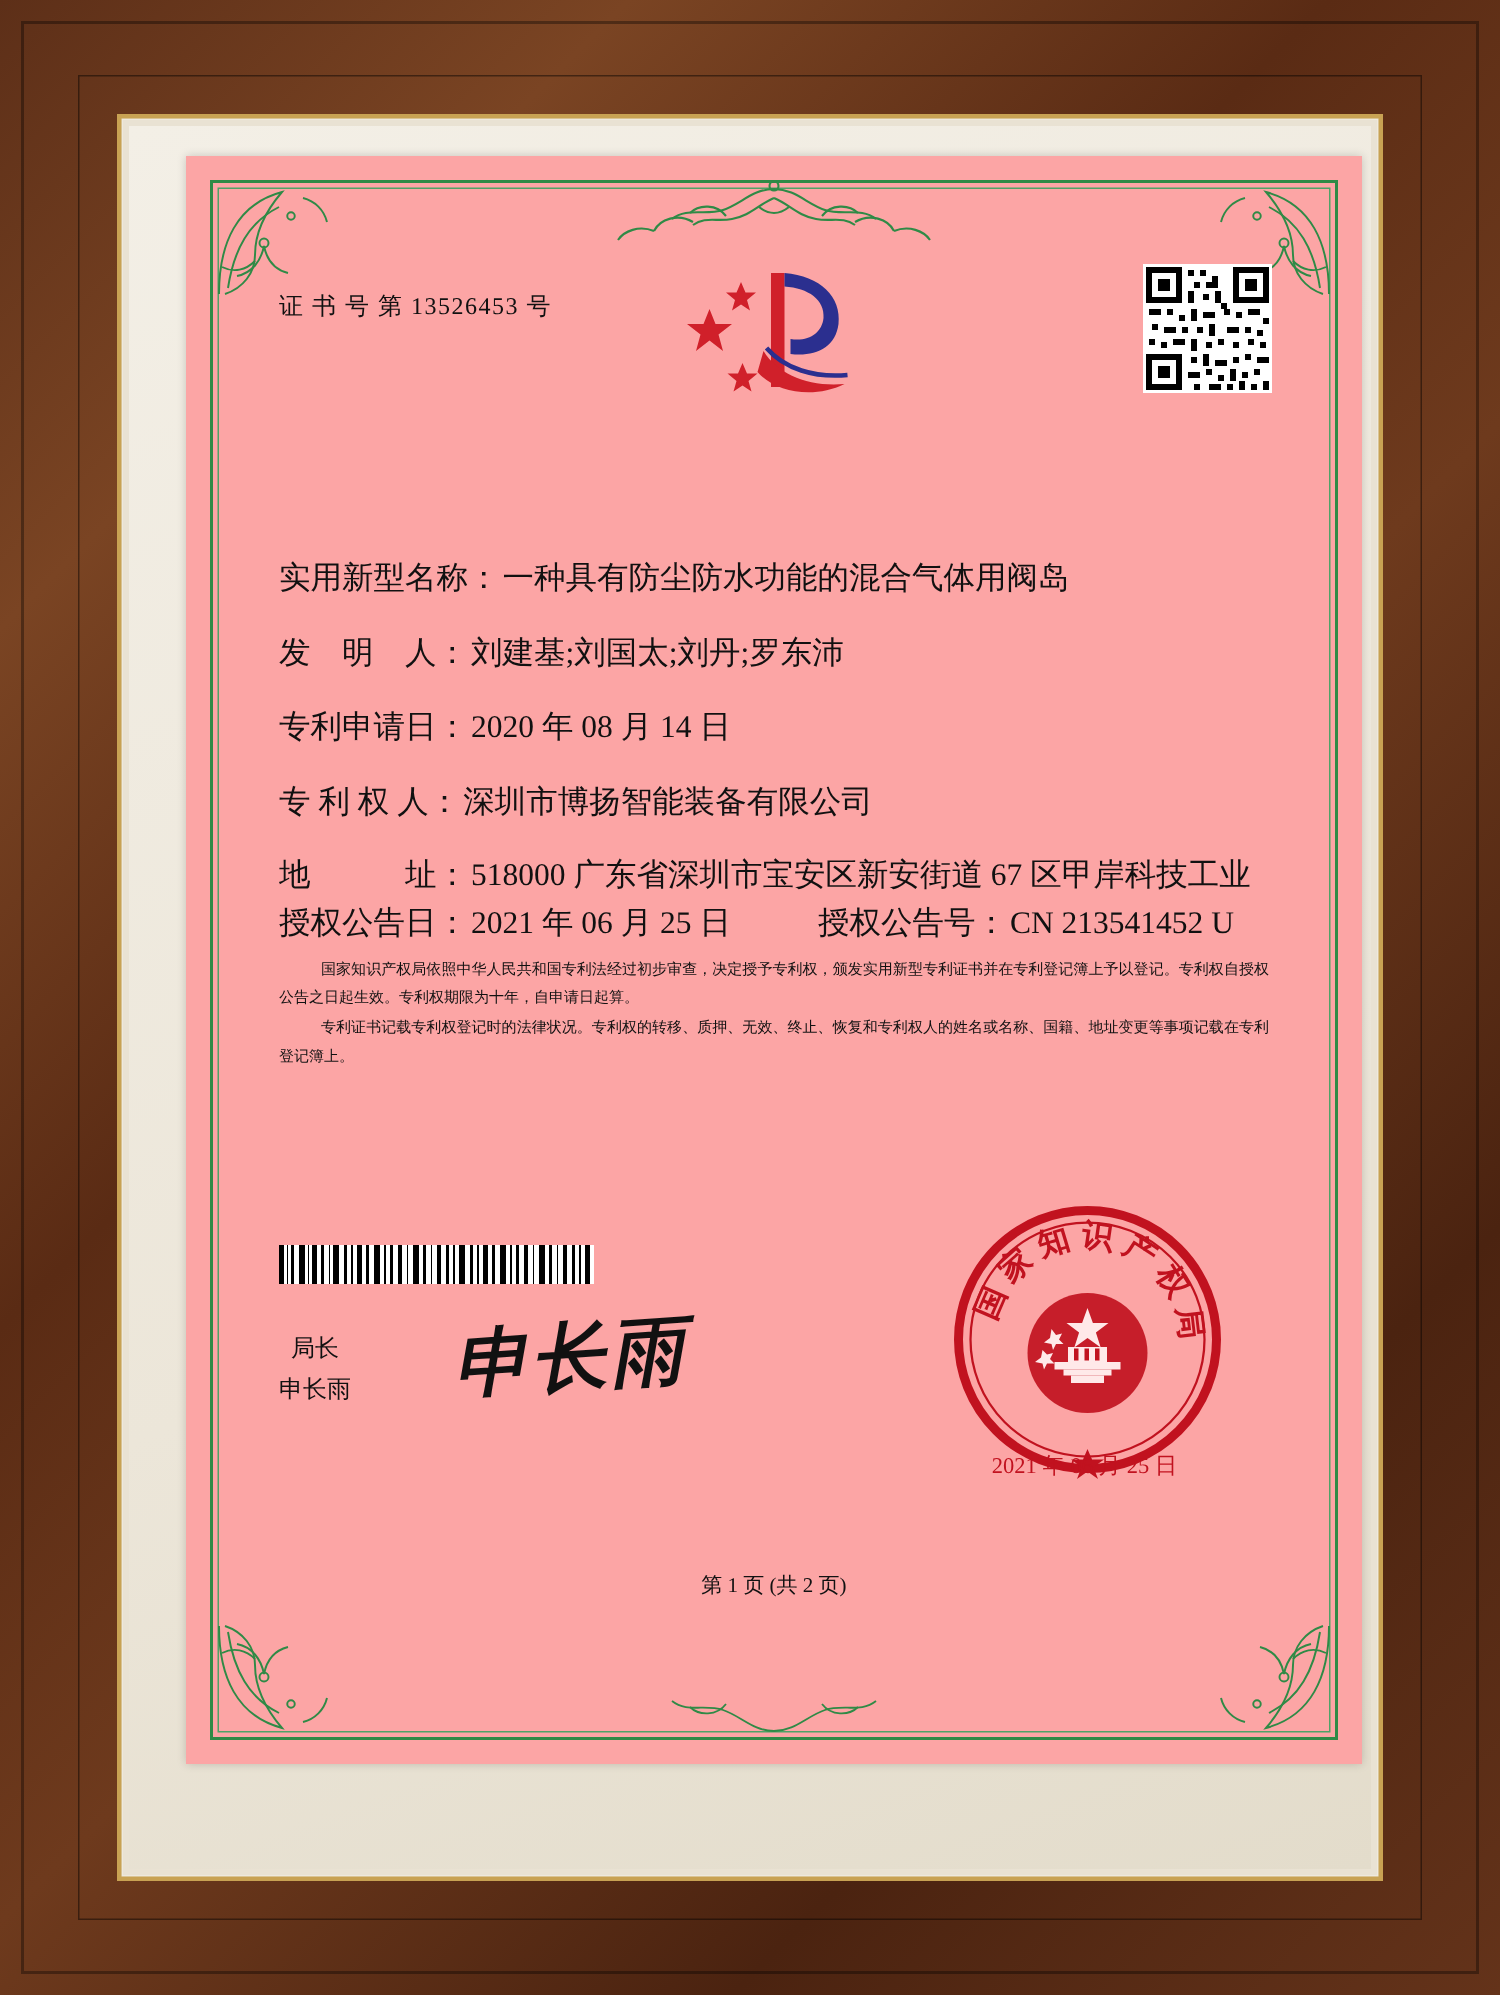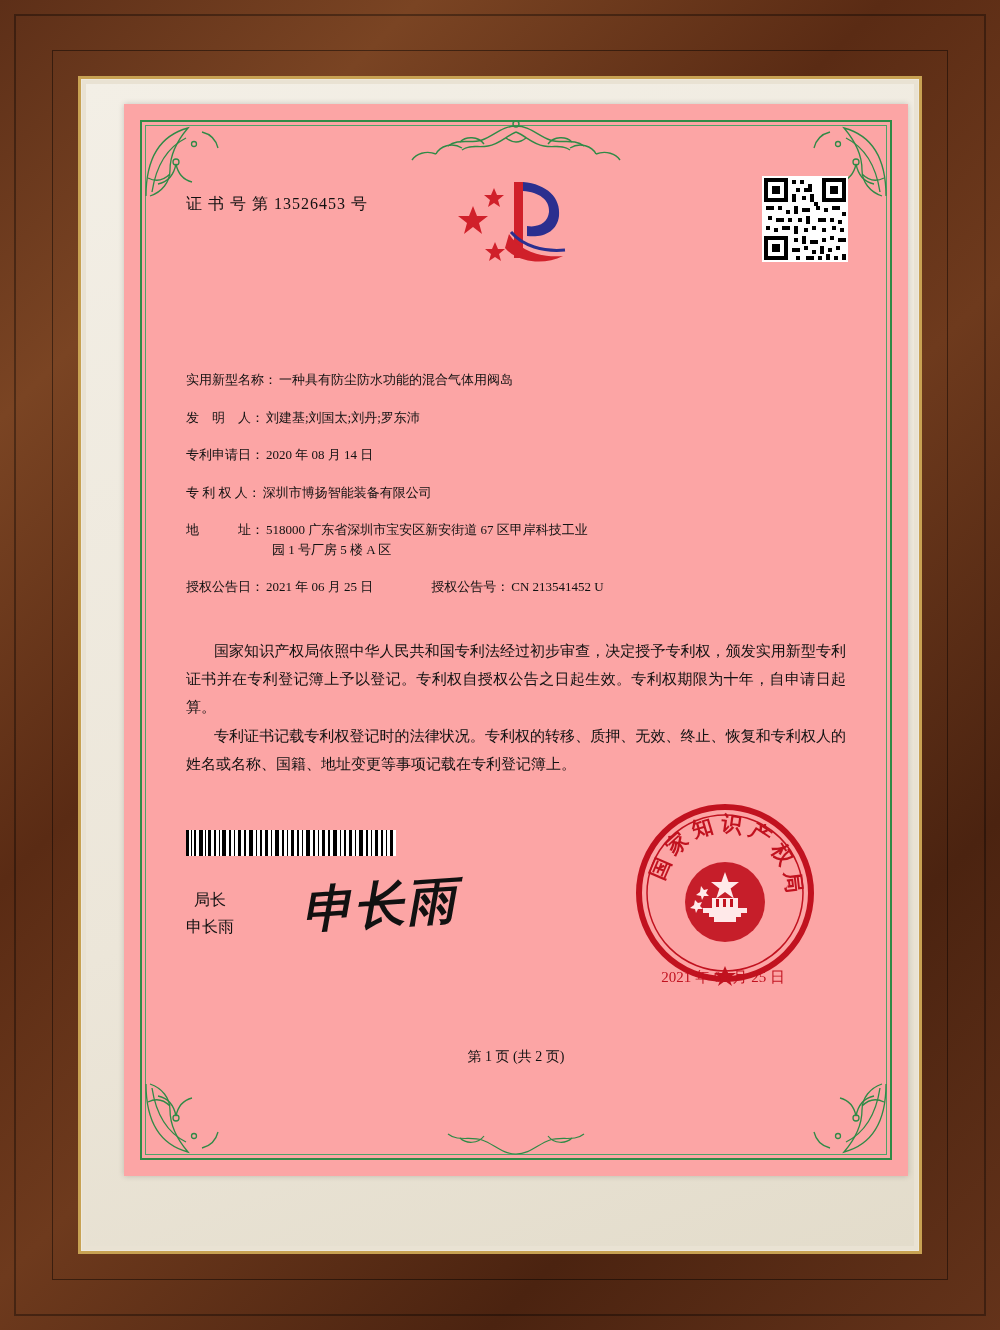--- a/index.html
+++ b/index.html
@@ -73,32 +73,32 @@
   .logo{position:absolute;left:50%;top:4px;transform:translateX(-50%);width:130px;height:96px;}
   .qr{position:absolute;right:2px;top:8px;width:86px;height:86px;}
 
   .title{
     position:absolute;left:0;top:118px;width:100%;
     text-align:center;
     font-family:"DejaVu Sans", sans-serif;
     font-weight:bold;font-size:44px;letter-spacing:4px;color:#000;
   }
 
-  .fields{position:absolute;left:4px;top:202px;width:660px;font-family:"Liberation Serif", serif;font-size:13px;color:#111;}
+  .fields{position:absolute;left:4px;top:202px;width:660px;font-family:"Liberation Serif", serif;font-size:21px;color:#111;}
   .row{display:flex;margin-bottom:18px;line-height:1.5;}
   .lbl{white-space:pre;flex:none;}
   .val{margin-left:2px;}
   .row.tight{margin-bottom:0;}
   .indent{padding-left:84px;}
   .row2{display:flex;margin-bottom:18px;line-height:1.5;}
   .gap{display:inline-block;width:58px;}
 
   .para{
     position:absolute;left:4px;top:470px;width:660px;
-    font-family:"Liberation Serif", serif;font-size:15px;color:#111;line-height:1.85;text-align:justify;
+    font-family:"Liberation Serif", serif;font-size:10px;color:#111;line-height:1.85;text-align:justify;
   }
   .para p{margin:0 0 2px 0;text-indent:28px;}
 
   .barcode{position:absolute;left:4px;top:662px;width:210px;height:26px;}
 
   .sign-block{position:absolute;left:4px;top:718px;}
   .sign-lbl{font-family:"Liberation Serif", serif;font-size:16px;color:#111;line-height:1.7;text-align:center;}
   .signature{
     position:absolute;left:120px;top:704px;
     font-family:"DejaVu Serif", serif;font-style:italic;font-weight:bold;
@@ -299,23 +299,20 @@
 
       <div class="row">
         <span class="lbl">专 利 权 人：</span>
         <span class="val">深圳市博扬智能装备有限公司</span>
       </div>
 
       <div class="row tight">
         <span class="lbl">地　　　址：</span>
         <span class="val">518000 广东省深圳市宝安区新安街道 67 区甲岸科技工业</span>
       </div>
-      <div class="row indent">
-        <span class="val">园 1 号厂房 5 楼 A 区</span>
-      </div>
 
       <div class="row2">
         <span class="lbl">授权公告日：</span>
         <span class="val">2021 年 06 月 25 日</span>
         <span class="gap"></span>
         <span class="lbl">授权公告号：</span>
         <span class="val">CN 213541452 U</span>
       </div>
     </div>
 

